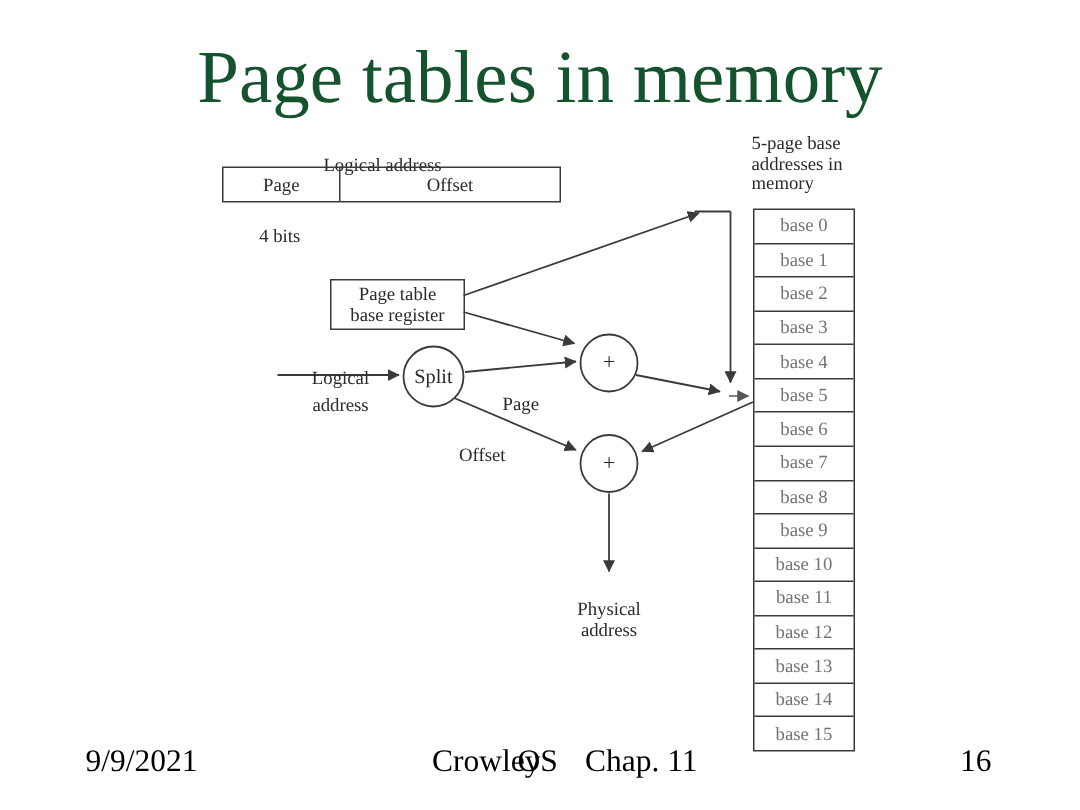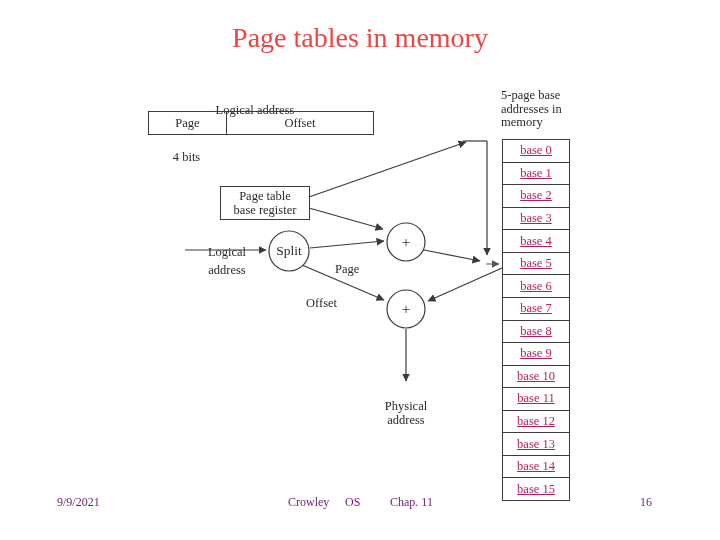--- a/index.html
+++ b/index.html
@@ -8,22 +8,22 @@
     width: 720px; height: 540px;
     margin: 0 auto;
     background: #ffffff;
     font-family: "Liberation Serif", "DejaVu Serif", serif;
     color: #222;
     overflow: hidden;
   }
   .title {
     position: absolute; top: 22px; left: 0; width: 100%;
     text-align: center;
-    font-size: 28px; font-weight: normal;
-    color: #ef4444;
+    font-size: 50px; font-weight: normal;
+    color: #14532d;
     margin: 0;
     letter-spacing: 0px;
   }
   .lbl {
     position: absolute;
     font-size: 12.5px;
     color: #2a2a2a;
     line-height: 13.5px;
     white-space: pre;
     margin-top: 12px;
@@ -60,36 +60,35 @@
   .mem-table {
     position: absolute; left: 502px; top: 139px;
     width: 66px; height: 360px;
     border: 1px solid #3a3a3a;
     display: flex; flex-direction: column;
     background: #fff;
   }
   .mem-row {
     flex: 1;
     display: flex; align-items: center; justify-content: center;
-    font-size: 12.5px; color: #be185d;
+    font-size: 12.5px; color: #737373;
     border-bottom: 1px solid #3a3a3a;
-    text-decoration: underline;
   }
   .mem-row:last-child { border-bottom: none; }
   
   .node-text {
     position: absolute;
     display: flex; align-items: center; justify-content: center;
     font-size: 13.5px; color: #2a2a2a;
   }
   .plus { font-size: 15px; }
   
   .footer-item {
     position: absolute; top: 495px;
-    font-size: 12px; color: #701a75;
+    font-size: 21px; color: #000000;
   }
   svg.wires { position: absolute; left: 0; top: 0; pointer-events: none; }
 </style>
 </head>
 <body>
 
 <div class="slide">
 
   <h1 class="title">Page tables in memory</h1>
 

